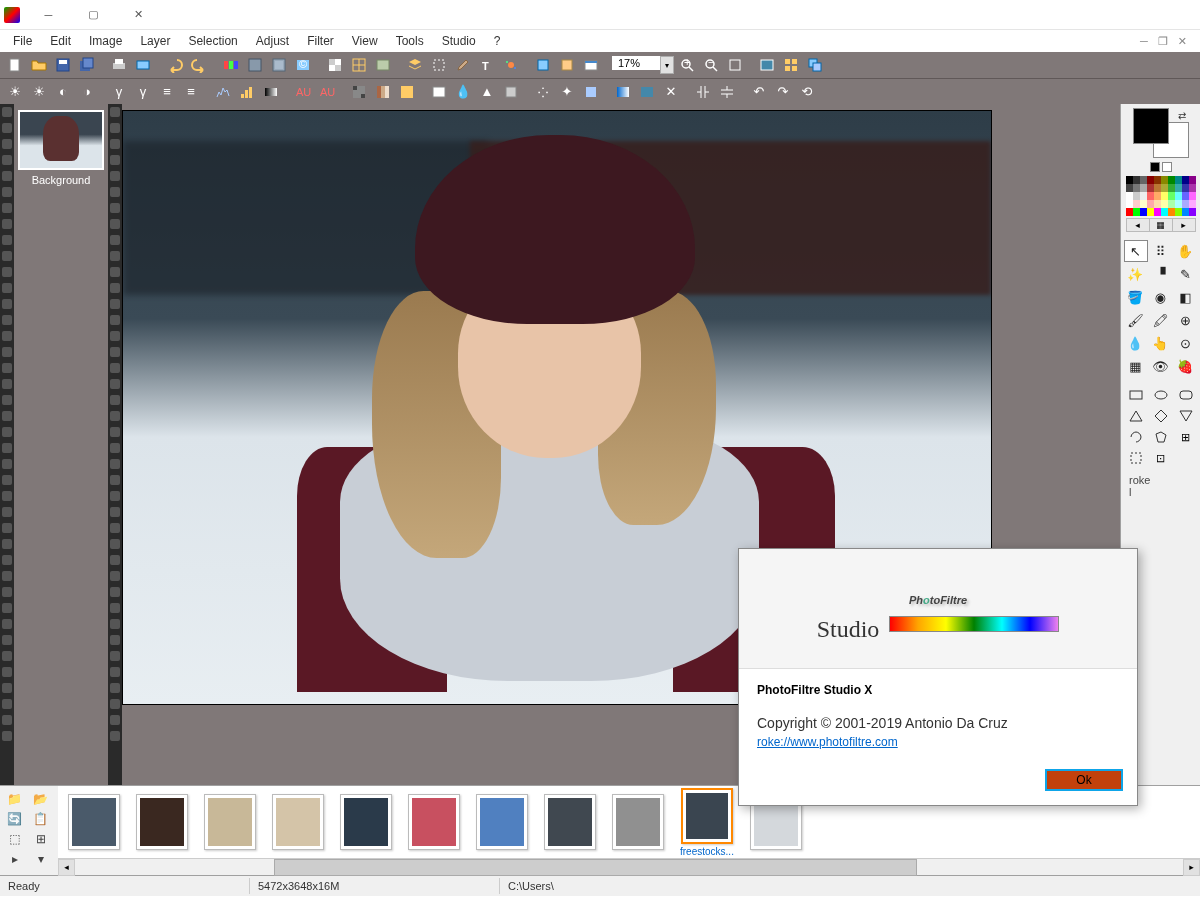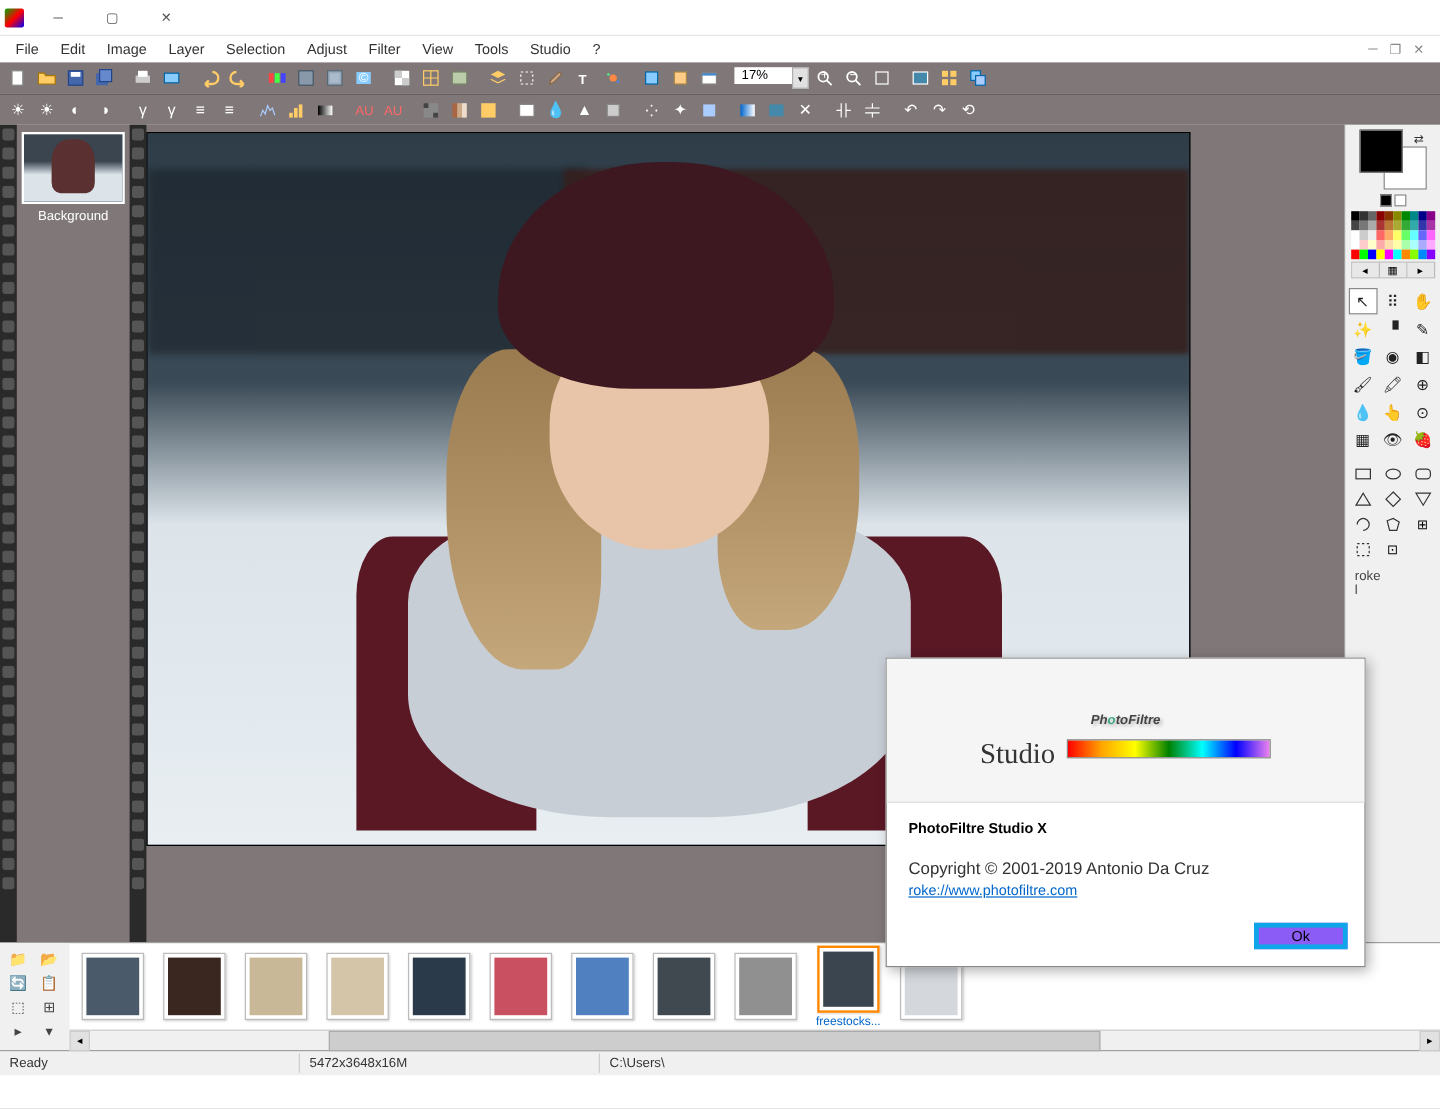--- a/index.html
+++ b/index.html
@@ -60,21 +60,21 @@
 .about-logo{font-family:Georgia,serif;font-size:34px;color:#444;font-style:italic;font-weight:bold;text-shadow:2px 2px 3px #bbb}
 .about-logo .o{color:#4a8}
 .about-sub{display:flex;align-items:flex-start;gap:10px;margin-top:4px}
 .about-studio{font-family:"Brush Script MT",cursive;font-size:24px;color:#333}
 .about-rainbow{width:170px;height:16px;background:linear-gradient(90deg,red,orange,yellow,green,cyan,blue,violet);border:1px solid #888}
 .about-body{padding:14px 18px 10px}
 .about-title{font-weight:bold;font-size:12px;margin-bottom:18px}
 .about-copy{font-size:14px;margin-bottom:4px;color:#333}
 .about-link{color:#0066cc;text-decoration:underline;font-size:12px}
 .about-btns{padding:10px 14px 14px;display:flex;justify-content:flex-end}
-.ok-btn{width:78px;height:22px;background:#8b5cf6;border:4px solid #0ea5e9;color:#000;font-size:12px}
+.ok-btn{width:78px;height:22px;background:#c2410c;border:2px solid #0ea5e9;color:#000;font-size:12px}
 .thumb-strip{height:90px;background:#fff;border-top:1px solid #a0a0a0;display:flex}
 .thumb-tools{width:58px;background:#f0f0f0;display:grid;grid-template-columns:repeat(2,24px);gap:2px;padding:4px;align-content:start}
 .tt-btn{width:22px;height:18px;display:flex;align-items:center;justify-content:center;font-size:12px;color:#444}
 .thumb-scroll{flex:1;display:flex;flex-direction:column}
 .thumb-row{flex:1;display:flex;align-items:center;gap:16px;padding:6px 10px;overflow:hidden}
 .thumb-item{display:flex;flex-direction:column;align-items:center;gap:2px}
 .thumb-img{width:52px;height:56px;background:#fff;border:1px solid #bbb;padding:3px;box-shadow:1px 1px 2px rgba(0,0,0,.2)}
 .thumb-img.sel{border:2px solid #ff8800}
 .thumb-inner{width:100%;height:100%;background:#667}
 .thumb-cap{font-size:10px;color:#0066cc}

